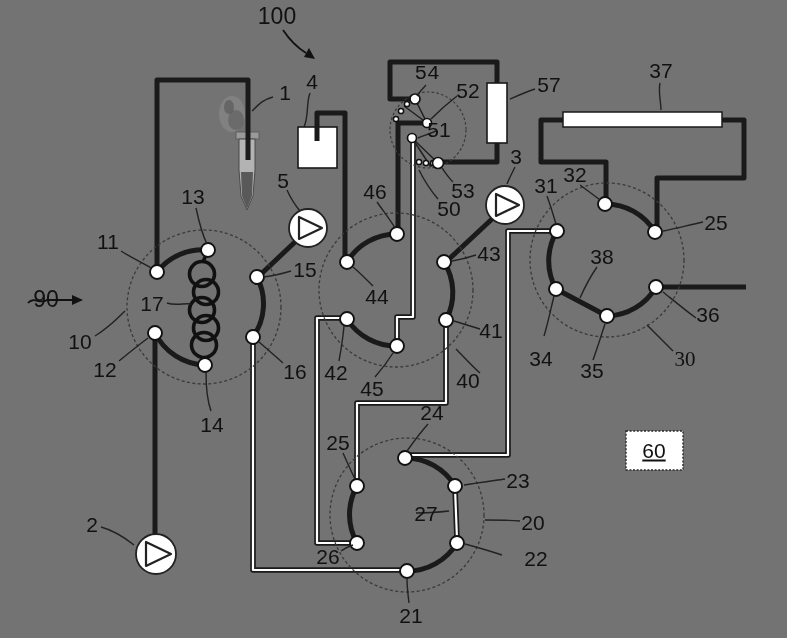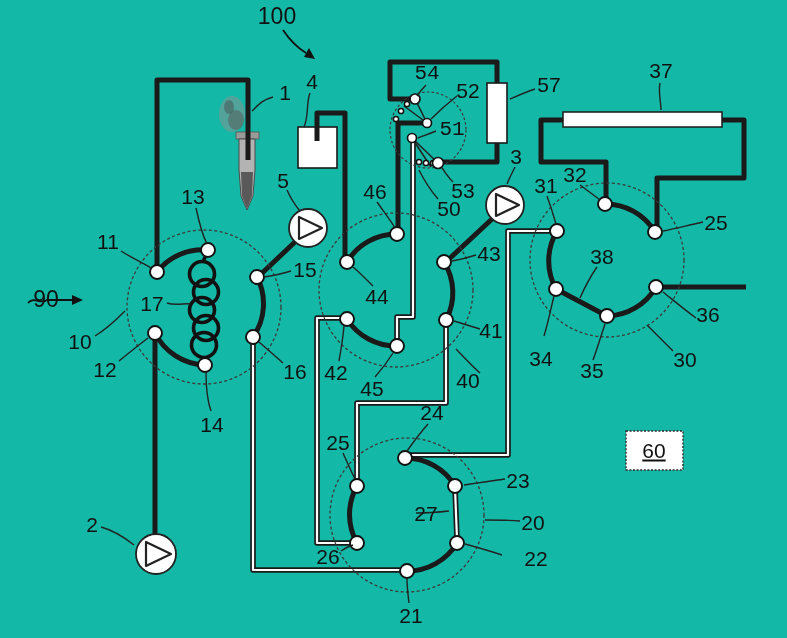--- a/index.html
+++ b/index.html
@@ -1,16 +1,16 @@
 <!DOCTYPE html>
 <html><head>
 <meta charset="utf-8">
 <style>
   html,body{margin:0;padding:0;background:#fff;}
-  .stage{position:relative;width:787px;height:638px;background:#14b8a6;overflow:hidden;
+  .stage{position:relative;width:787px;height:638px;background:#737373;overflow:hidden;
          font-family:"Liberation Sans",sans-serif;}
   .stage svg{position:absolute;left:0;top:0;}
   .ref-label{position:absolute;transform:translate(-50%,-50%);font-size:21px;color:#111;
              white-space:nowrap;line-height:1;}
   .ref-label.big{font-size:23px;}
   .ref-label.underline{text-decoration:underline;}
 </style>
 </head>
 <body>
 
@@ -248,40 +248,40 @@
       <div class="ref-label" style="left: 108px; top: 241px;">11</div>
       <div class="ref-label" style="left: 193px; top: 196px;">13</div>
       <div class="ref-label" style="left: 80px; top: 341px;">10</div>
       <div class="ref-label" style="left: 105px; top: 369px;">12</div>
       <div class="ref-label" style="left: 152px; top: 303px;">17</div>
       <div class="ref-label" style="left: 212px; top: 424px;">14</div>
       <div class="ref-label" style="left: 305px; top: 269px;">15</div>
       <div class="ref-label" style="left: 295px; top: 371px;">16</div>
       <div class="ref-label" style="left: 427px; top: 73px; font-family: Liberation Mono, monospace;">54</div>
       <div class="ref-label" style="left: 468px; top: 90px;">52</div>
-      <div class="ref-label" style="left: 452px; top: 129px; font-family: Liberation Mono, monospace;">51</div>
+      <div class="ref-label" style="left: 439px; top: 129px;">51</div>
       <div class="ref-label" style="left: 463px; top: 190px;">53</div>
       <div class="ref-label" style="left: 449px; top: 208px;">50</div>
       <div class="ref-label" style="left: 549px; top: 84px;">57</div>
       <div class="ref-label" style="left: 661px; top: 70px;">37</div>
       <div class="ref-label" style="left: 375px; top: 191px;">46</div>
       <div class="ref-label" style="left: 377px; top: 296px;">44</div>
       <div class="ref-label" style="left: 489px; top: 253px;">43</div>
       <div class="ref-label" style="left: 336px; top: 372px;">42</div>
       <div class="ref-label" style="left: 372px; top: 388px;">45</div>
       <div class="ref-label" style="left: 491px; top: 330px;">41</div>
       <div class="ref-label" style="left: 468px; top: 380px;">40</div>
       <div class="ref-label" style="left: 546px; top: 185px;">31</div>
       <div class="ref-label" style="left: 575px; top: 174px;">32</div>
       <div class="ref-label" style="left: 716px; top: 222px;">25</div>
       <div class="ref-label" style="left: 602px; top: 256px;">38</div>
       <div class="ref-label" style="left: 541px; top: 331px; margin-top: 27px;">34</div>
       <div class="ref-label" style="left: 592px; top: 370px;">35</div>
       <div class="ref-label" style="left: 708px; top: 314px;">36</div>
-      <div class="ref-label" style="left: 685px; top: 359px;">30</div>
+      <div class="ref-label" style="left: 685px; top: 359px; font-family: Liberation Serif, serif;">30</div>
       <div class="ref-label" style="left: 432px; top: 412px;">24</div>
       <div class="ref-label" style="left: 338px; top: 442px;">25</div>
       <div class="ref-label" style="left: 518px; top: 480px;">23</div>
       <div class="ref-label" style="left: 426px; top: 513px;">27</div>
       <div class="ref-label" style="left: 533px; top: 522px;">20</div>
       <div class="ref-label" style="left: 536px; top: 558px;">22</div>
       <div class="ref-label" style="left: 328px; top: 556px;">26</div>
       <div class="ref-label" style="left: 411px; top: 615px;">21</div>
       <div class="ref-label underline" style="left: 654px; top: 450px;">60</div>
     </div>

